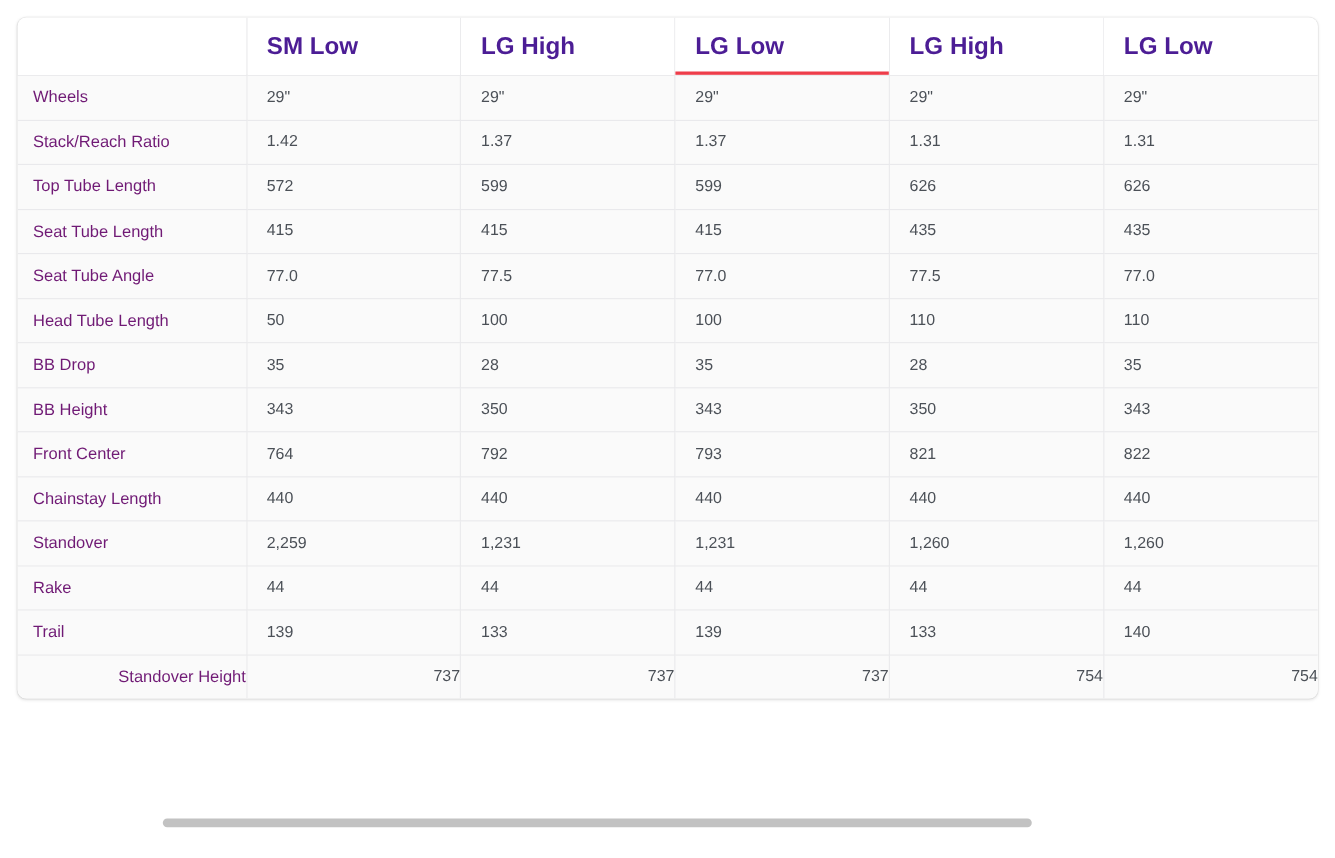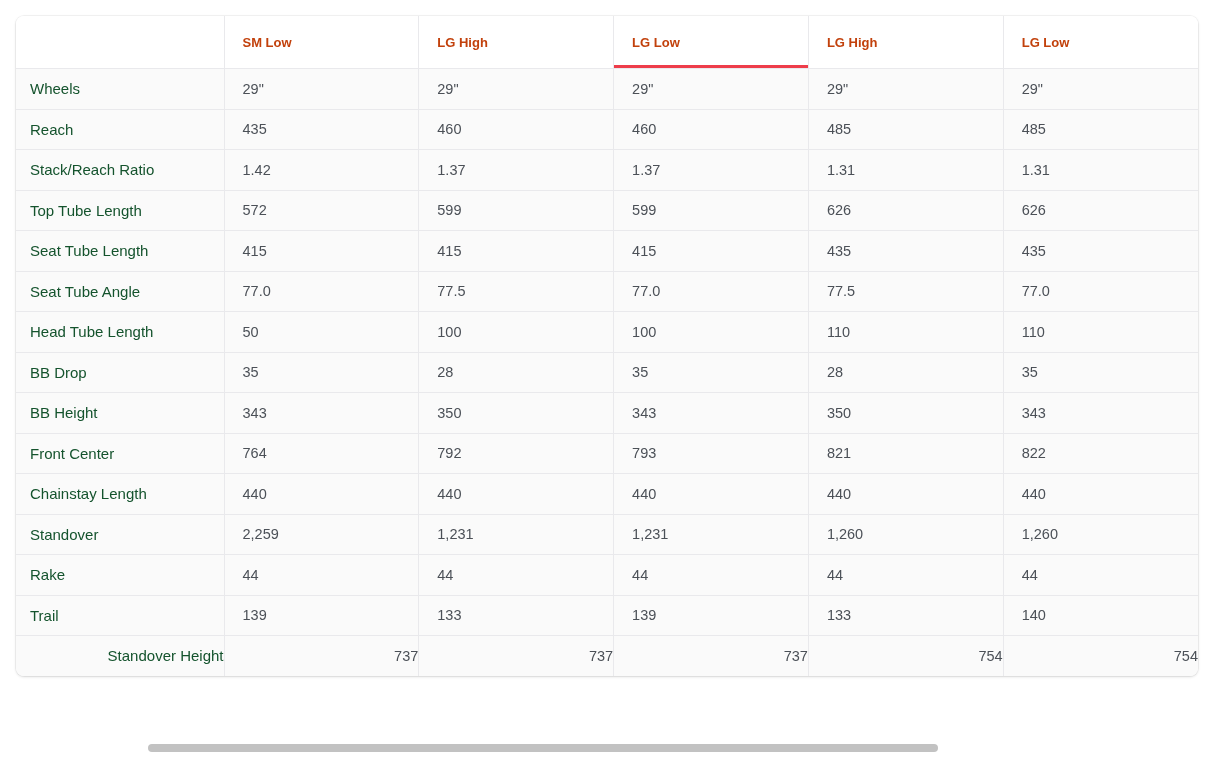--- a/index.html
+++ b/index.html
@@ -38,23 +38,23 @@
     border-bottom: 1px solid #e9e9ec;
     text-align: left;
     vertical-align: middle;
   }
   table.geo th:last-child, table.geo td:last-child {
     border-right: none;
   }
   table.geo thead th {
     height: 52px;
     padding: 0 0 0 18px;
-    font-size: 13px;
+    font-size: 22px;
     font-weight: bold;
-    color: #c2410c;
+    color: #4c1d95;
     background: #ffffff;
     position: relative;
   }
   table.geo thead th.corner {
     border-right: 1px solid #e9e9ec;
   }
   table.geo thead th.highlight::after {
     content: "";
     position: absolute;
     left: 0;
@@ -64,21 +64,21 @@
     background: #ee3d4a;
   }
   table.geo tbody td {
     height: 39.5px;
     font-size: 14.5px;
     color: #4b5057;
     padding: 0 0 0 18px;
     background: #fafafa;
   }
   table.geo tbody td.row-label {
-    color: #14532d;
+    color: #701a75;
     font-size: 15px;
     padding-left: 14px;
   }
   table.geo tbody tr:last-child td {
     border-bottom: none;
     text-align: right;
   }
   .scrollbar-track {
     position: absolute;
     left: 148px;
@@ -126,28 +126,20 @@
       <tbody>
         <tr>
           <td class="row-label">Wheels</td>
           <td>29"</td>
           <td>29"</td>
           <td>29"</td>
           <td>29"</td>
           <td>29"</td>
         </tr>
         <tr>
-          <td class="row-label">Reach</td>
-          <td>435</td>
-          <td>460</td>
-          <td>460</td>
-          <td>485</td>
-          <td>485</td>
-        </tr>
-        <tr>
           <td class="row-label">Stack/Reach Ratio</td>
           <td>1.42</td>
           <td>1.37</td>
           <td>1.37</td>
           <td>1.31</td>
           <td>1.31</td>
         </tr>
         <tr>
           <td class="row-label">Top Tube Length</td>
           <td>572</td>

